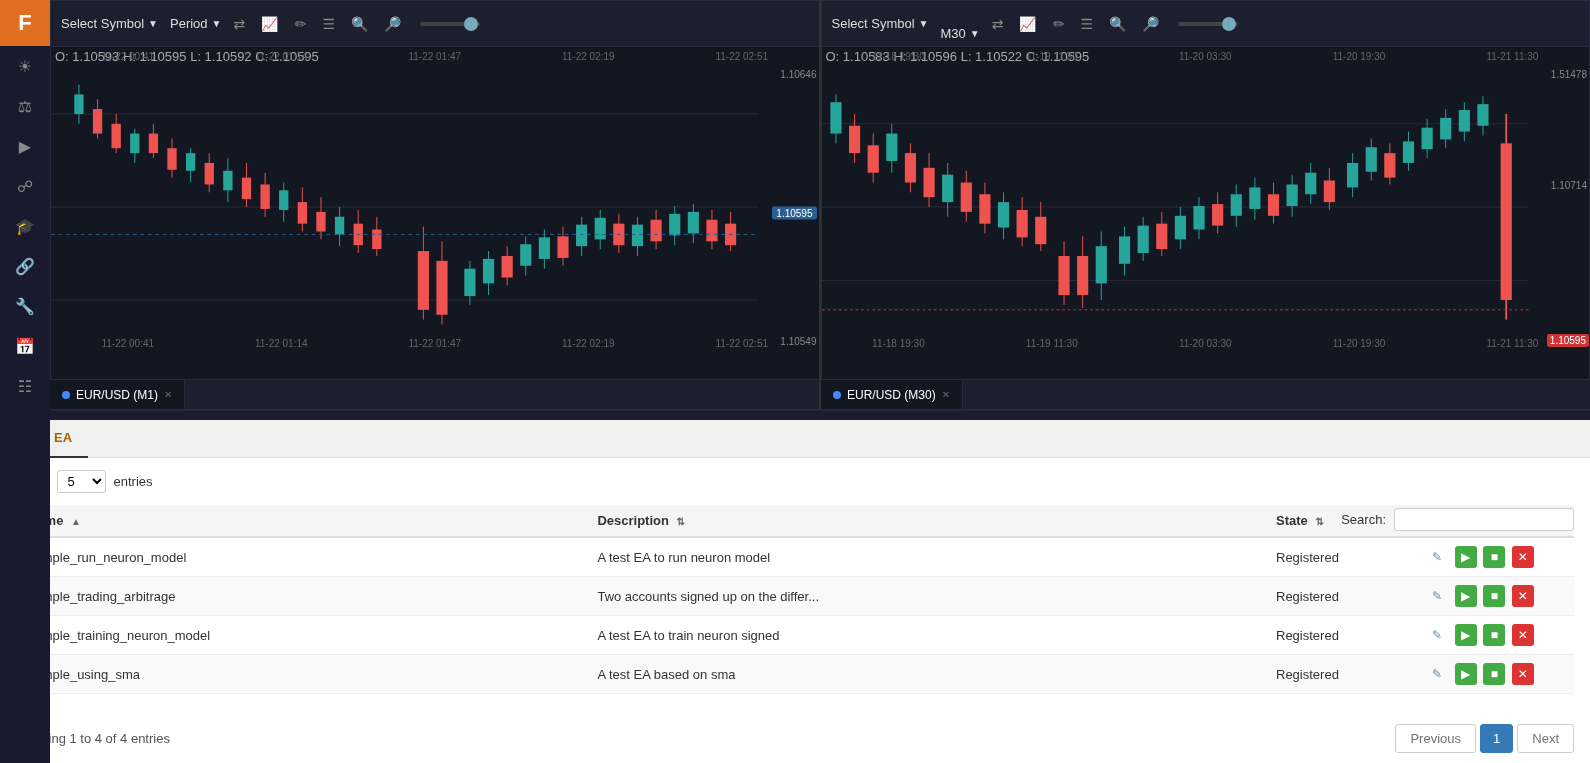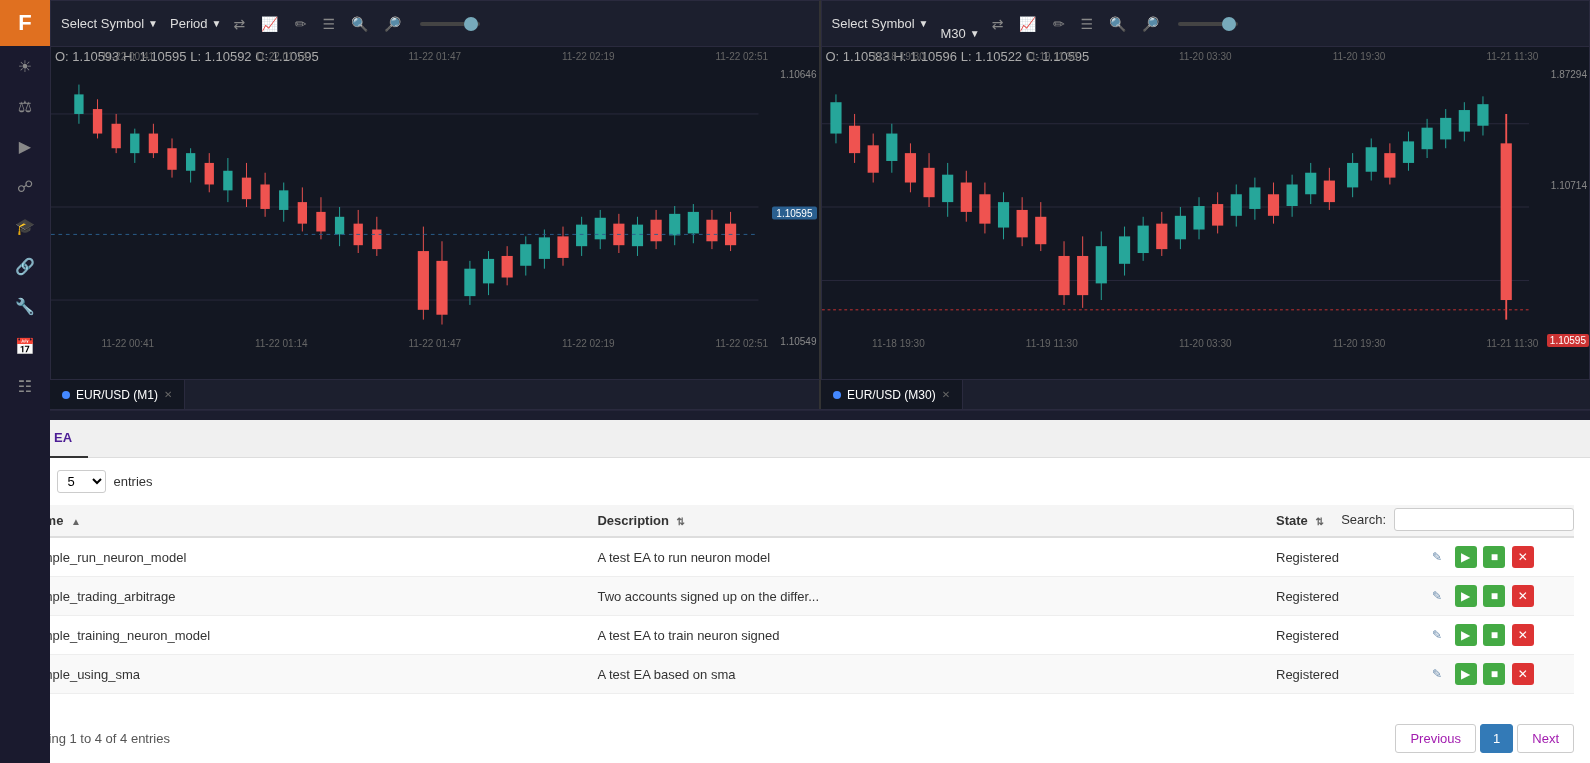--- a/index.html
+++ b/index.html
@@ -232,21 +232,21 @@
       color: #666;
     }
 
     .panel-tab {
       padding: 0 16px;
       height: 38px;
       display: flex;
       align-items: center;
       font-size: 13px;
       font-weight: bold;
-      color: #4c1d95;
+      color: #a16207;
       border-bottom: 2px solid #333;
       cursor: pointer;
     }
 
     .panel-content {
       padding: 12px 16px;
       background: #fff;
     }
 
     .show-entries-row {
@@ -361,21 +361,21 @@
       gap: 4px;
     }
 
     .page-btn {
       padding: 6px 14px;
       border: 1px solid #ccc;
       background: #fff;
       cursor: pointer;
       font-size: 13px;
       border-radius: 3px;
-      color: #a21caf;
+      color: #737373;
     }
 
     .page-num {
       padding: 6px 12px;
       border: 1px solid #337ab7;
       background: #337ab7;
       color: white;
       font-size: 13px;
       border-radius: 3px;
     }
@@ -646,21 +646,21 @@
           <rect x="684" y="46" width="12" height="22" fill="#26a69a"></rect>
           <line x1="710" y1="32" x2="710" y2="72" stroke="#26a69a" stroke-width="1"></line>
           <rect x="704" y="40" width="12" height="22" fill="#26a69a"></rect>
 
           <line x1="735" y1="50" x2="735" y2="260" stroke="#ef5350" stroke-width="2"></line>
           <rect x="729" y="80" width="12" height="160" fill="#ef5350"></rect>
 
           <line x1="0" y1="250" x2="760" y2="250" stroke="#cc3333" stroke-width="1" stroke-dasharray="3,3"></line>
         </svg>
 
-        <div style="position:absolute;right:2px;top:22px;font-size:10px;color:#888;">1.87294</div>
+        <div style="position:absolute;right:2px;top:22px;font-size:10px;color:#888;">1.51478</div>
         <div style="position:absolute;right:2px;top:40%;font-size:10px;color:#888;text-align:right;">1.10714</div>
         <div style="position:absolute;right:0px;bottom:32px;font-size:10px;color:#fff;background:#cc3333;padding:1px 3px;border-radius:2px;">1.10595</div>
 
         <div class="chart-time-labels">
           <span>11-18 19:30</span>
           <span>11-19 11:30</span>
           <span>11-20 03:30</span>
           <span>11-20 19:30</span>
           <span>11-21 11:30</span>
         </div>

